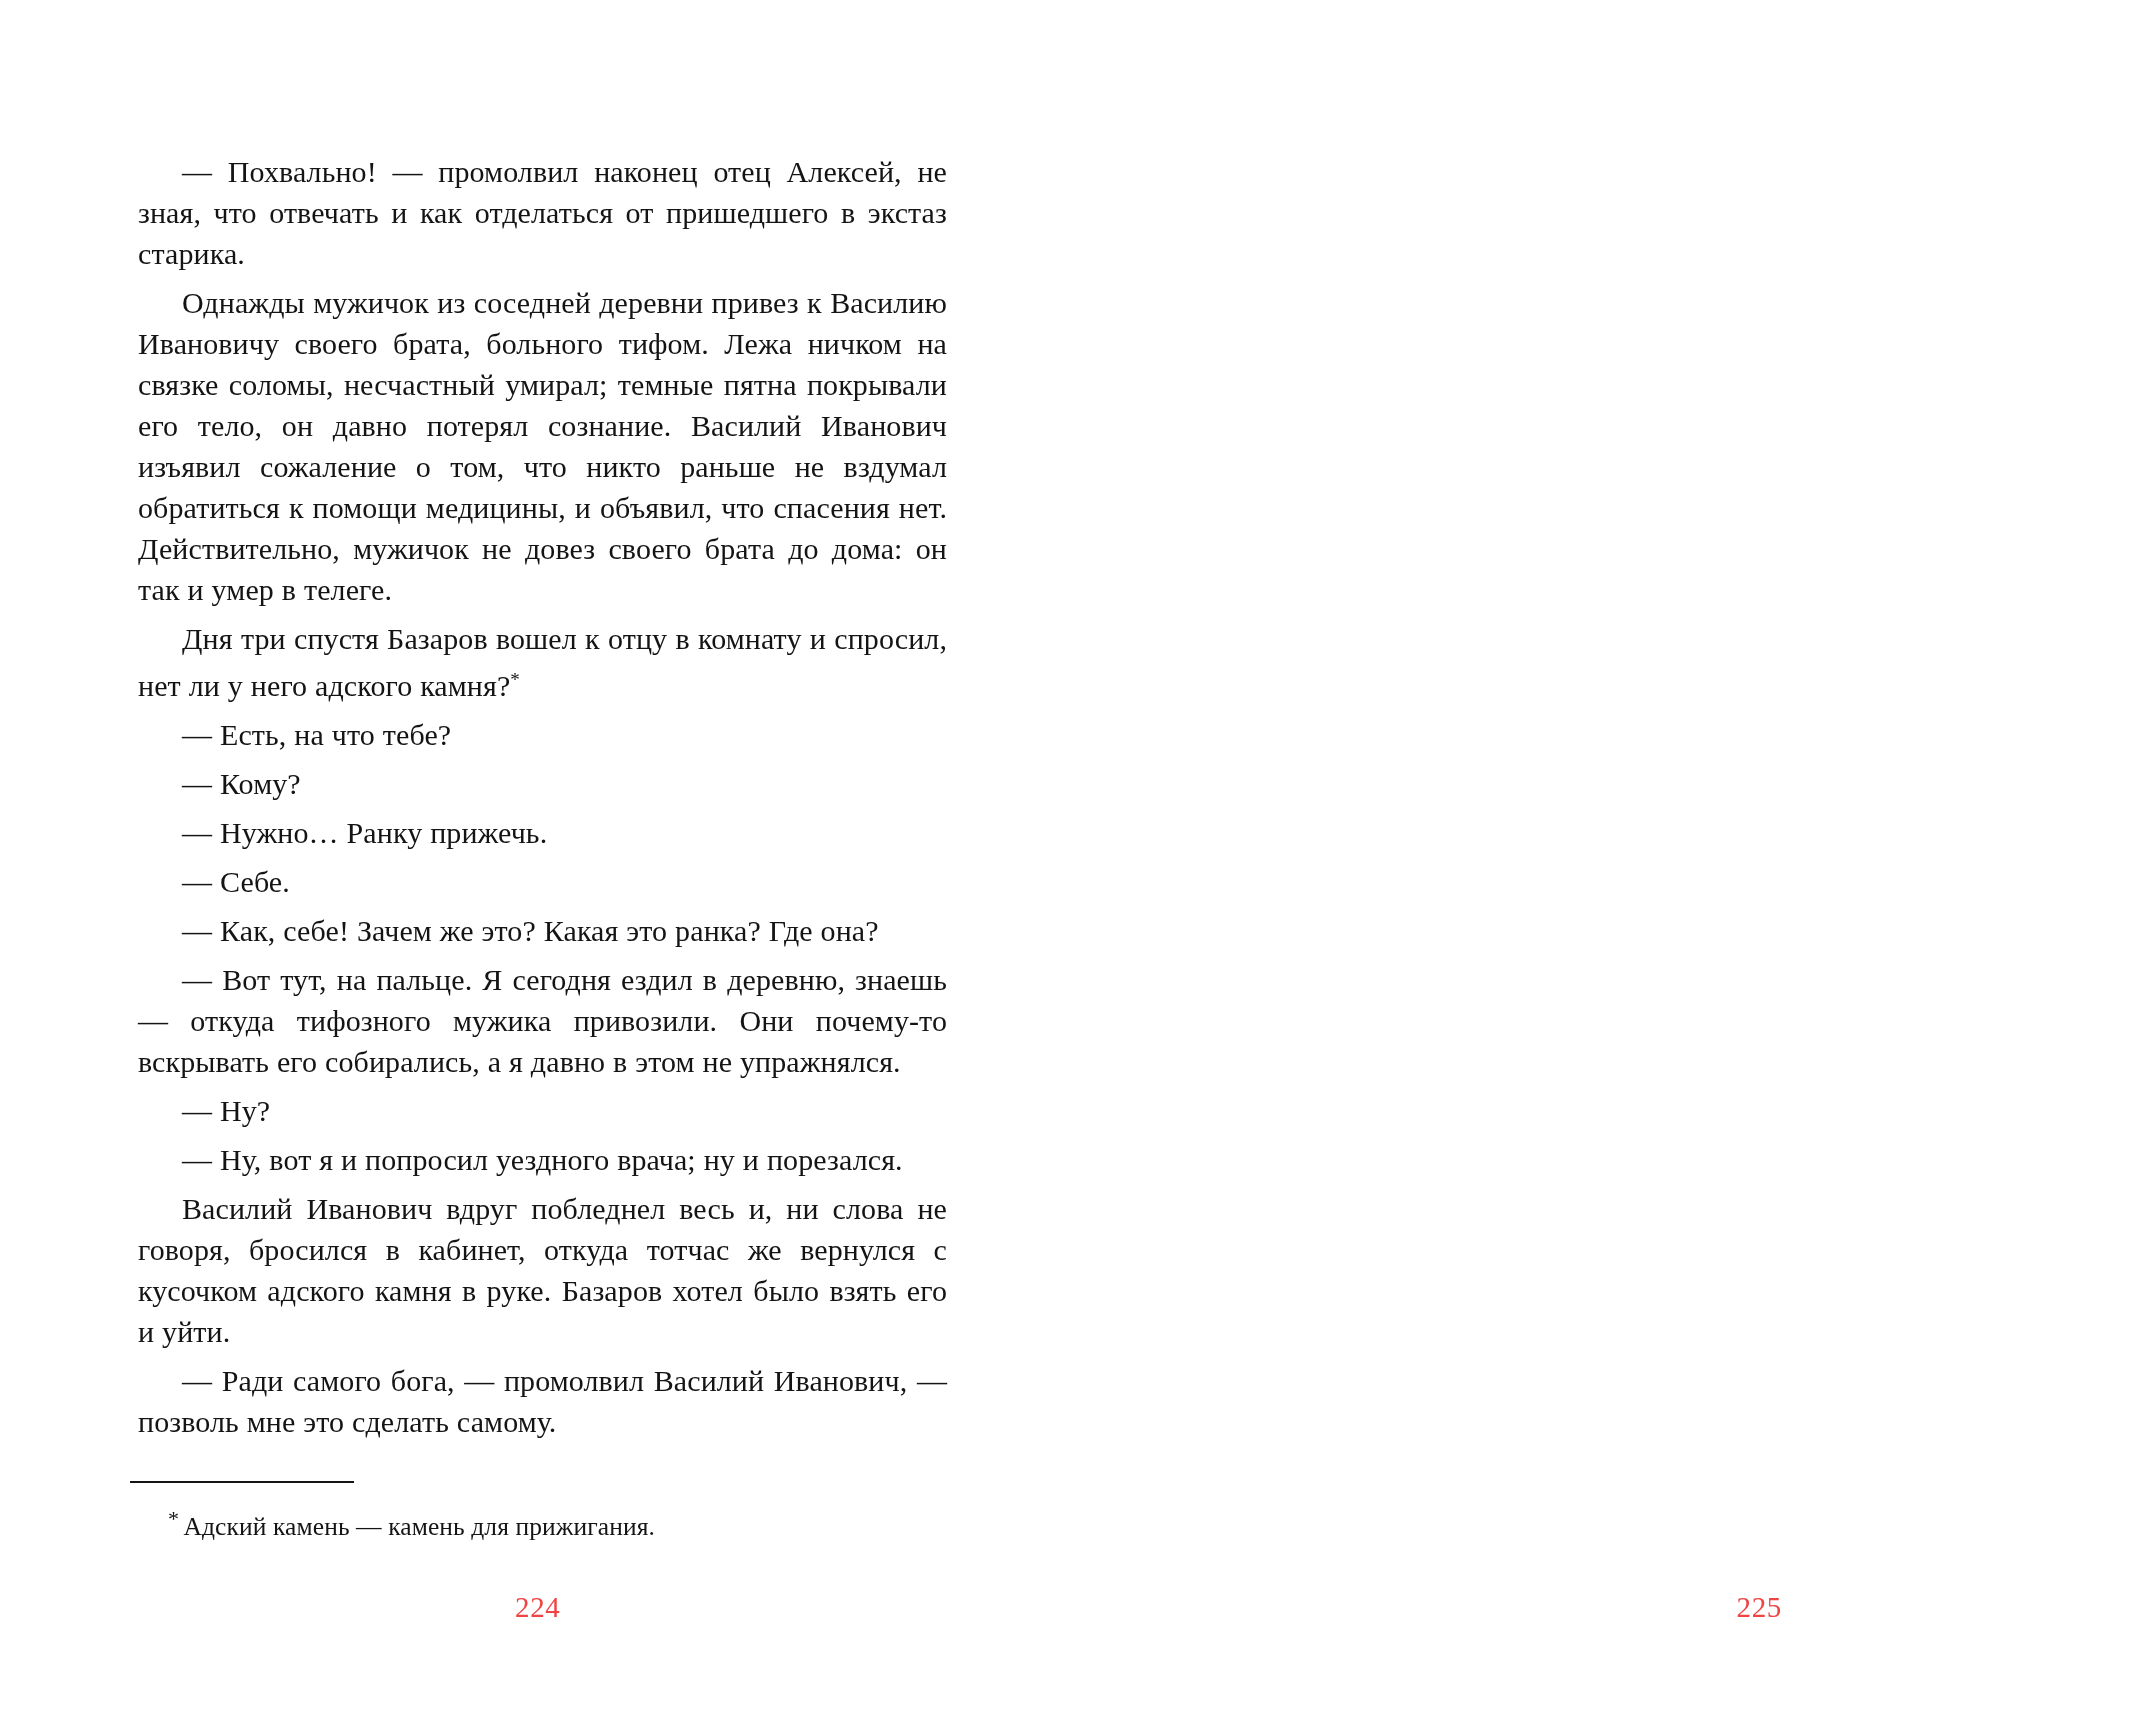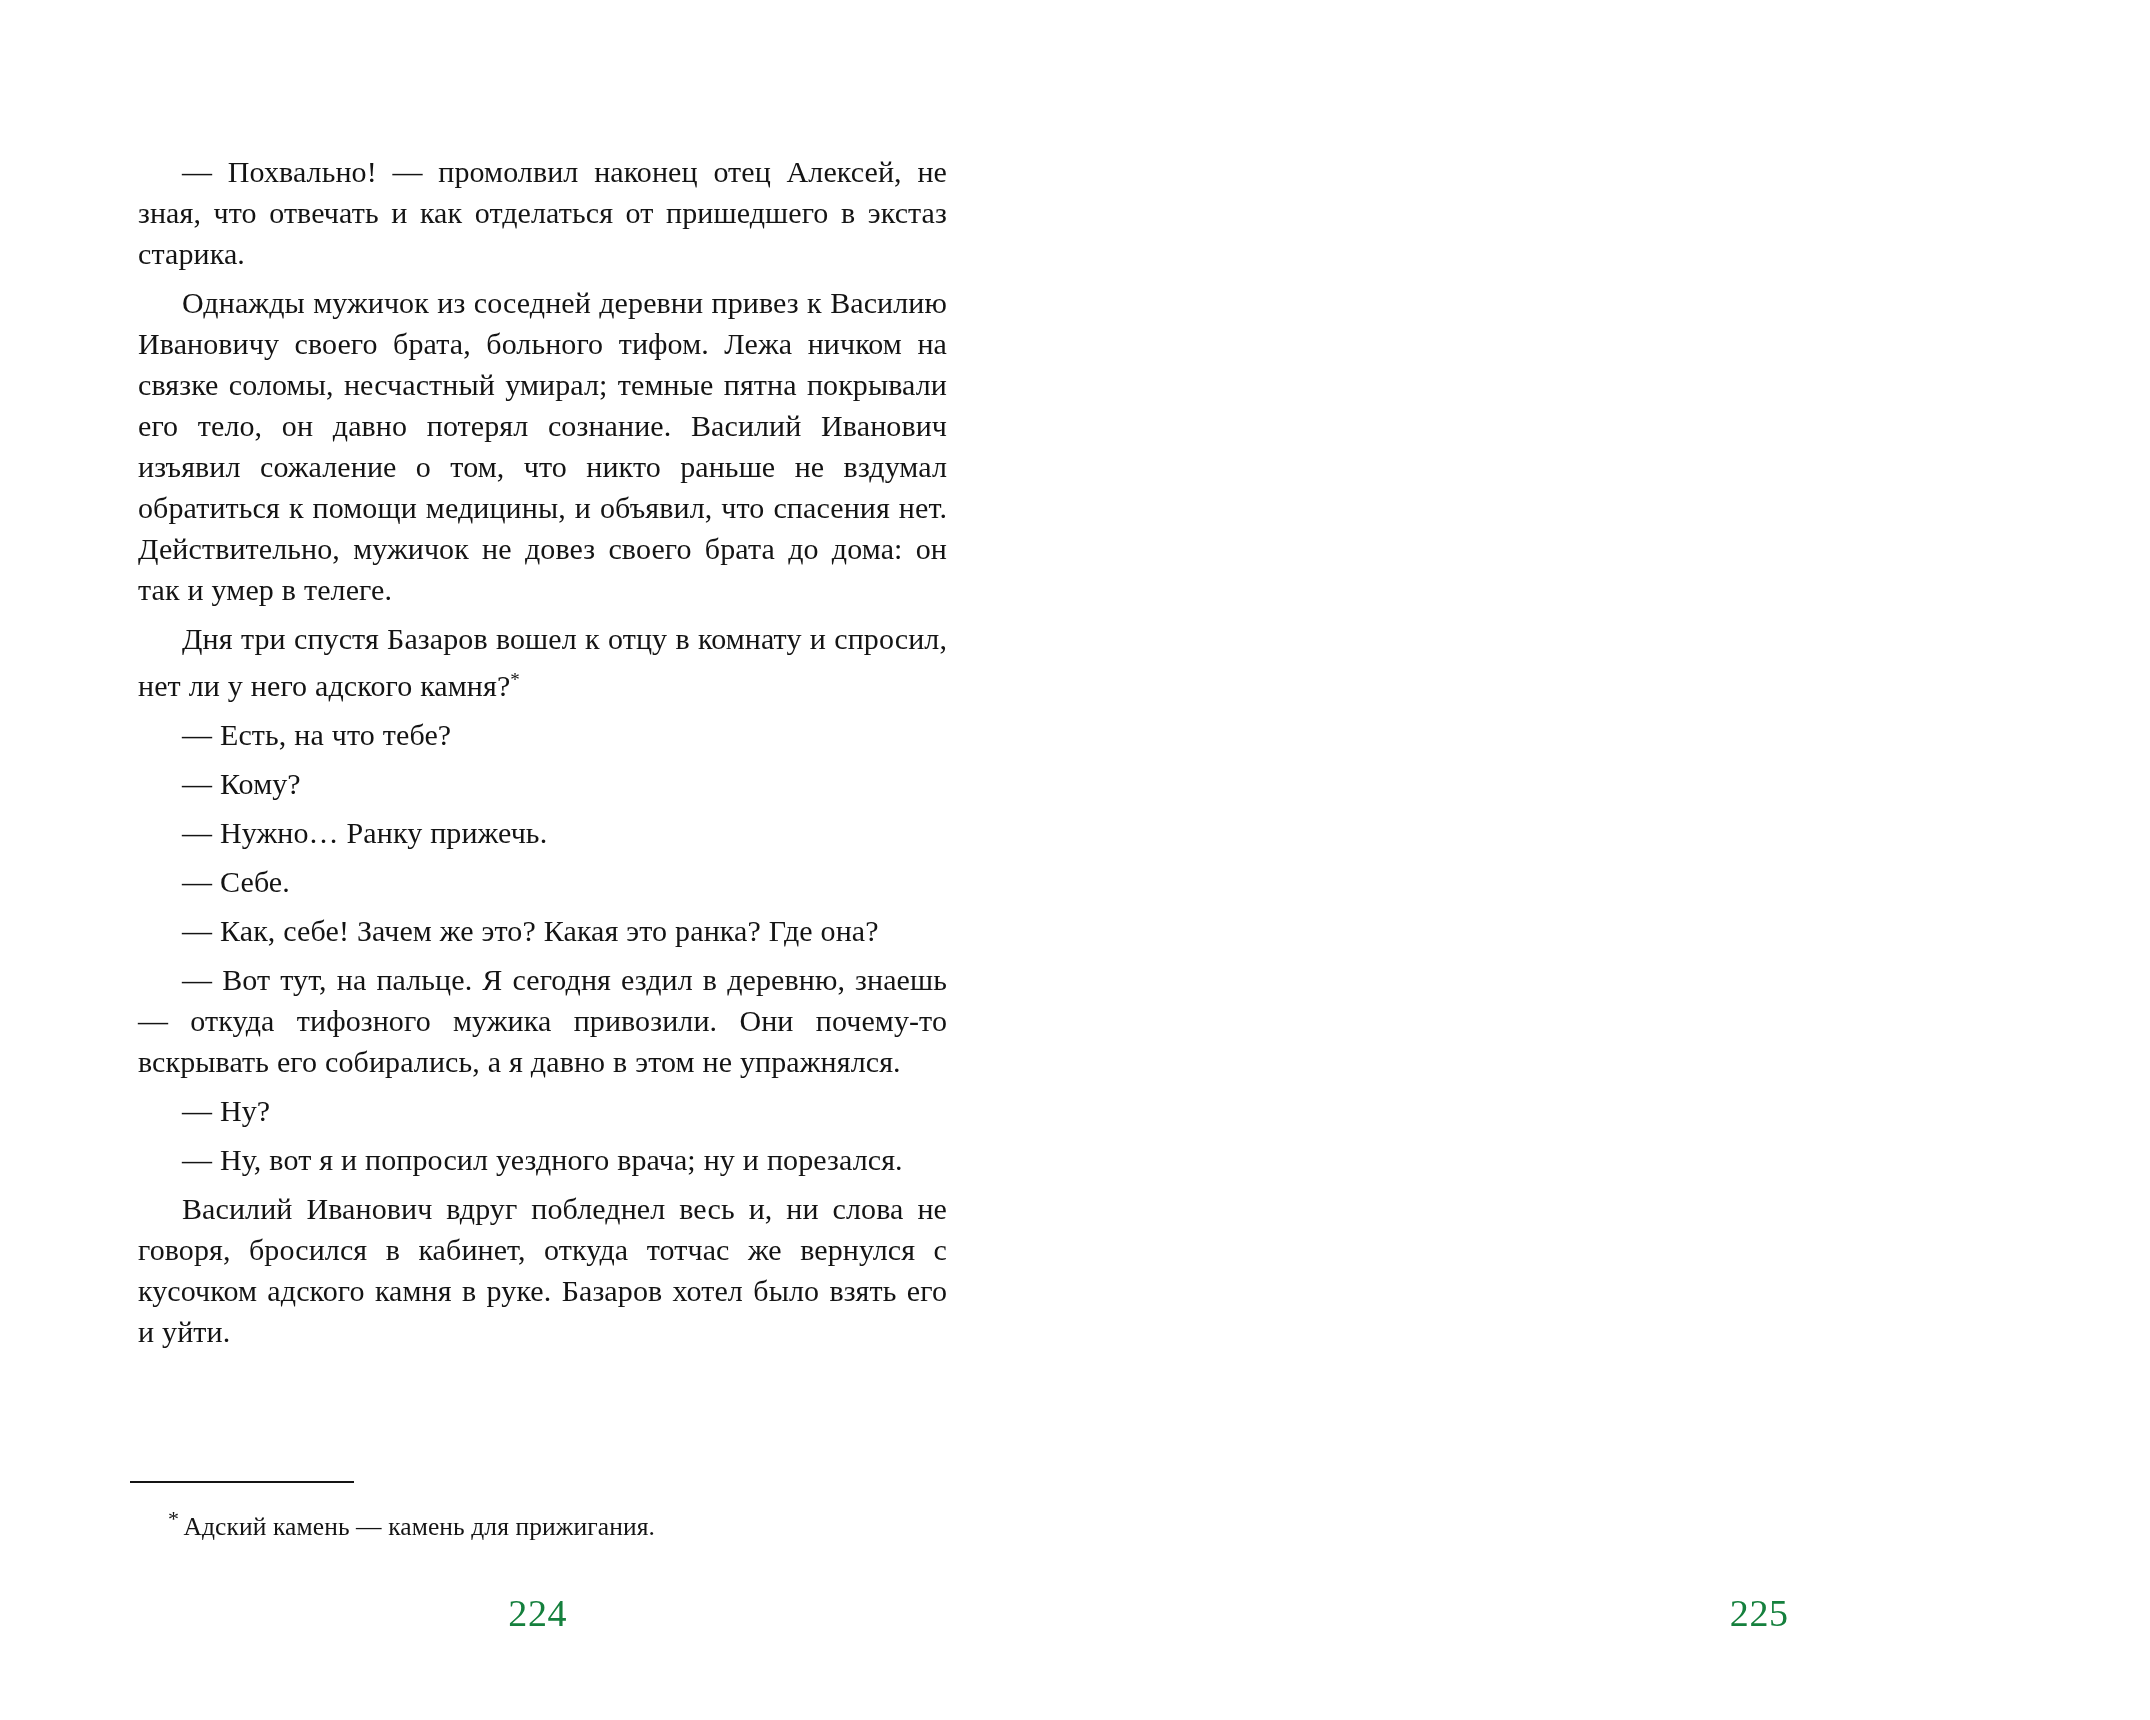--- a/index.html
+++ b/index.html
@@ -87,23 +87,23 @@
     vertical-align: 0.55em;
     letter-spacing: 0;
   }
 
   
   .folio {
     position: absolute;
     top: 1591px;
     width: 100%;
     text-align: center;
-    font-size: 38px;
+    font-size: 29px;
     letter-spacing: 0.7px;
-    color: #15803d;
+    color: #ef4444;
   }
   .page-left .folio  { left: 0; }
   .page-right .folio { left: 0; }
 
   
   .page-left .folio  { padding-right: 124px; }
   .page-right .folio { padding-left: 146px; }
 </style>
 </head>
 <body>
@@ -118,20 +118,21 @@
       <p><span>Дня три спустя Базаров вошел к отцу в комнату и спросил, нет ли у него адского камня?</span><span class="fnref">*</span></p>
       <p>— Есть, на что тебе?</p>
       <p>— Кому?</p>
       <p>— Нужно… Ранку прижечь.</p>
       <p>— Себе.</p>
       <p>— Как, себе! Зачем же это? Какая это ранка? Где она?</p>
       <p>— Вот тут, на пальце. Я сегодня ездил в деревню, знаешь — откуда тифозного мужика привозили. Они почему-то вскрывать его собирались, а я давно в этом не упражнялся.</p>
       <p>— Ну?</p>
       <p>— Ну, вот я и попросил уездного врача; ну и поре­зался.</p>
       <p>Василий Иванович вдруг побледнел весь и, ни слова не говоря, бросился в кабинет, откуда тотчас же вернул­ся с кусочком адского камня в руке. Базаров хотел было взять его и уйти.</p>
+      <p>— Ради самого бога, — промолвил Василий Ива­нович, — позволь мне это сделать самому.</p>
     </div>
 
     <div class="footnote">
       <div class="footnote-rule"></div>
       <p class="footnote-text"><span class="footnote-mark">*</span><span>Адский камень — камень для прижигания.</span></p>
     </div>
 
     <div class="folio">224</div>
   </div>
 

